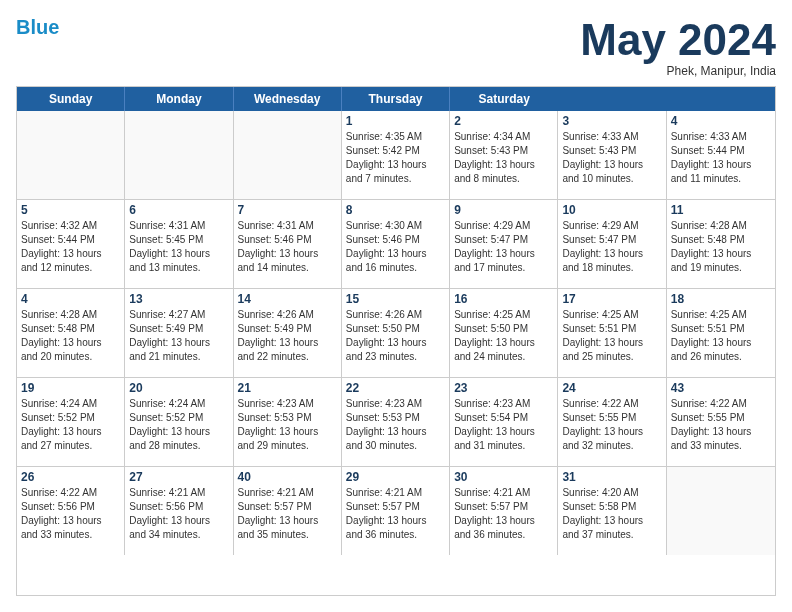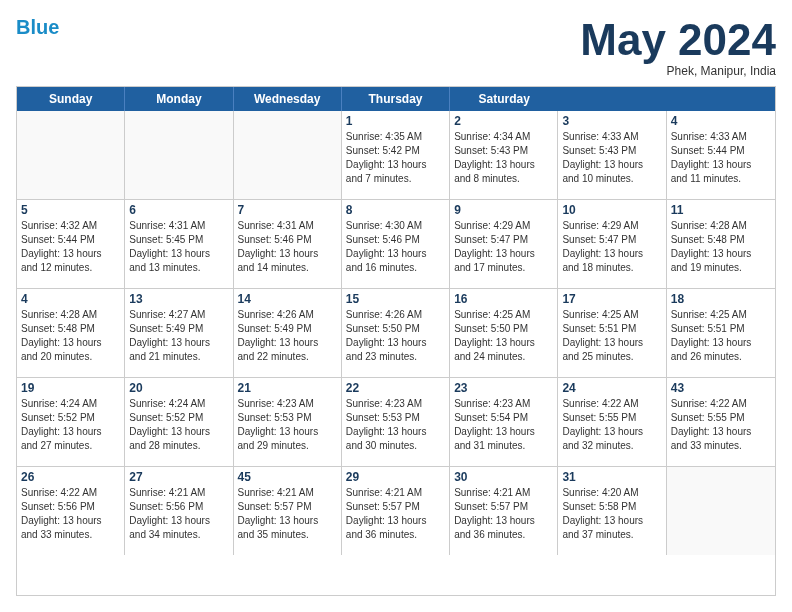--- a/index.html
+++ b/index.html
@@ -255,21 +255,21 @@
         <div class="cal-week">
           <div class="cal-cell">
             <span class="day-num">26</span>
             <div class="day-info">Sunrise: 4:22 AM<br>Sunset: 5:56 PM<br>Daylight: 13 hours<br>and 33 minutes.</div>
           </div>
           <div class="cal-cell">
             <span class="day-num">27</span>
             <div class="day-info">Sunrise: 4:21 AM<br>Sunset: 5:56 PM<br>Daylight: 13 hours<br>and 34 minutes.</div>
           </div>
           <div class="cal-cell">
-            <span class="day-num">45</span>
+            <span class="day-num">40</span>
             <div class="day-info">Sunrise: 4:21 AM<br>Sunset: 5:57 PM<br>Daylight: 13 hours<br>and 35 minutes.</div>
           </div>
           <div class="cal-cell">
             <span class="day-num">29</span>
             <div class="day-info">Sunrise: 4:21 AM<br>Sunset: 5:57 PM<br>Daylight: 13 hours<br>and 36 minutes.</div>
           </div>
           <div class="cal-cell">
             <span class="day-num">30</span>
             <div class="day-info">Sunrise: 4:21 AM<br>Sunset: 5:57 PM<br>Daylight: 13 hours<br>and 36 minutes.</div>
           </div>

